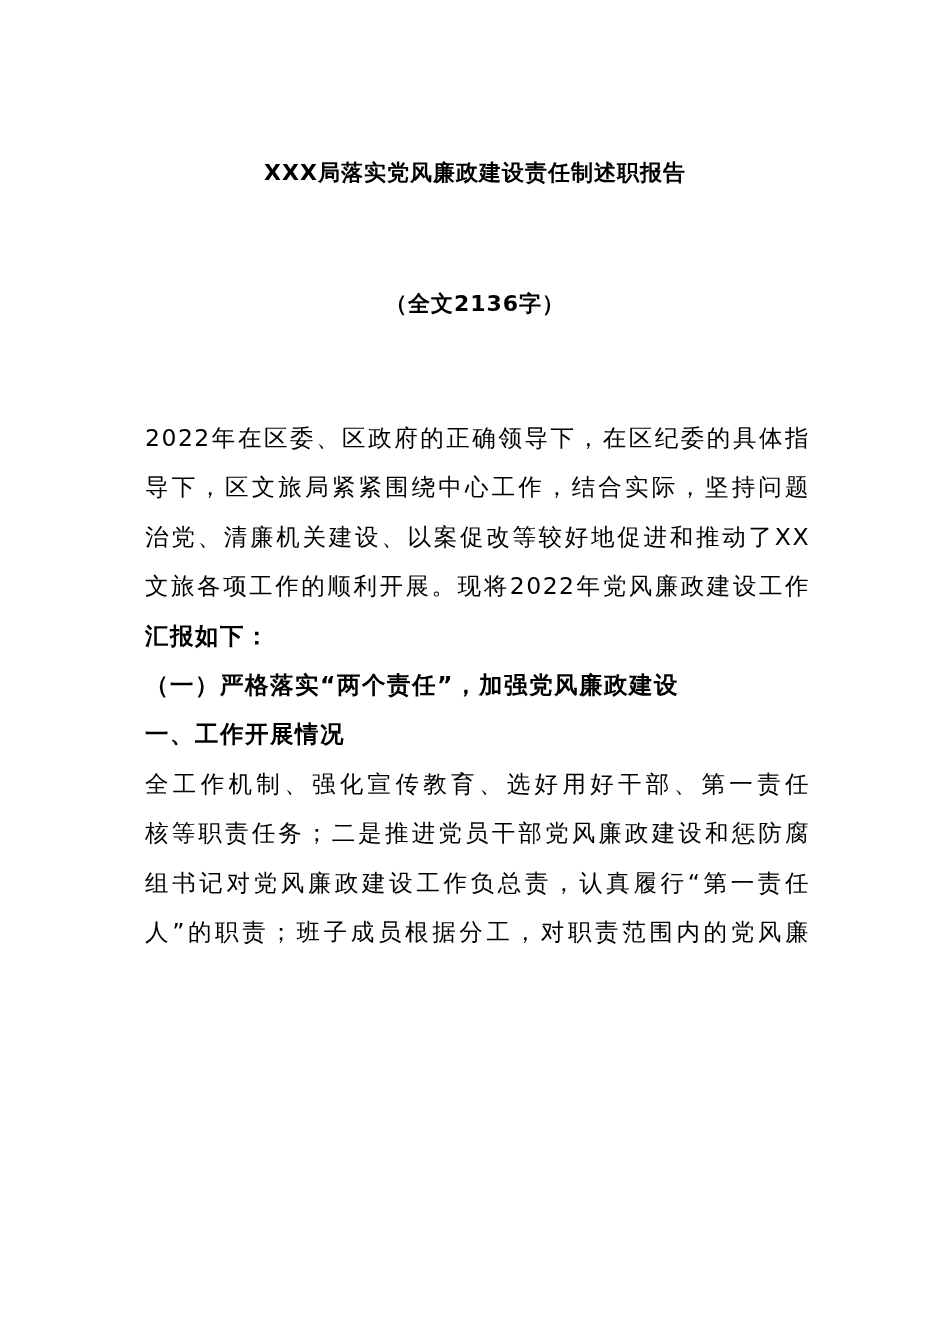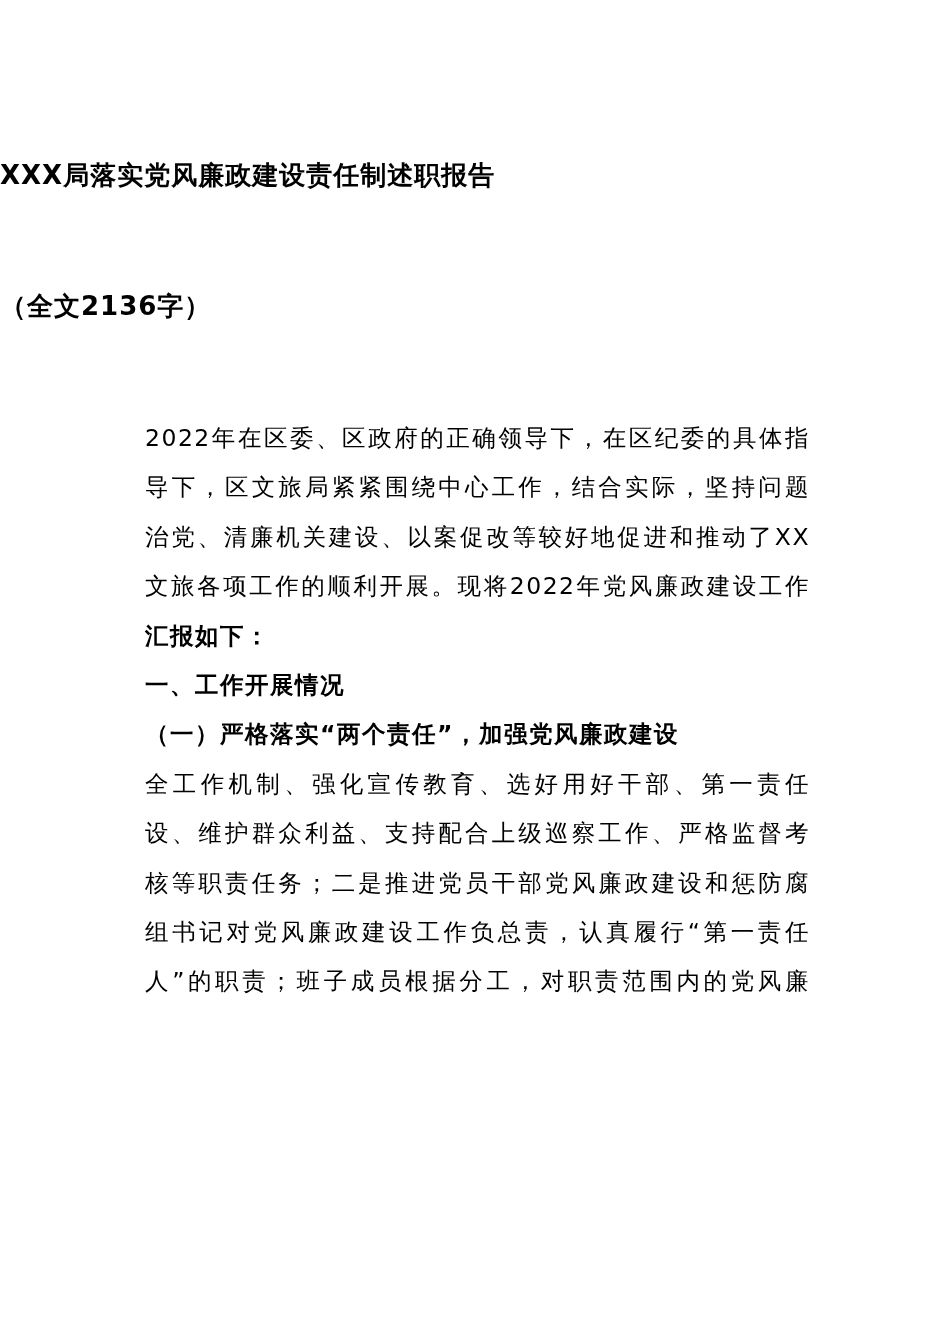--- a/index.html
+++ b/index.html
@@ -1,19 +1,19 @@
 <!DOCTYPE html>
 <html><head>
 <meta charset="utf-8">
 <style>
   html, body { margin: 0; padding: 0; background: #ffffff; }
   body { width: 950px; height: 1344px; position: relative; overflow: hidden;
          font-family: "DejaVu Sans", "Liberation Sans", sans-serif; color: #000; }
-  .title { position: absolute; left: 0; width: 950px; text-align: left;
-           font-weight: bold; font-size: 26px; letter-spacing: 1px; }
+  .title { position: absolute; left: 0; width: 950px; text-align: center;
+           font-weight: bold; font-size: 22px; letter-spacing: 1px; }
   .t1 { top: 158px; }
   .t2 { top: 289px; }
   .body { position: absolute; left: 145px; top: 418px; width: 665px; }
   .line { height: 49.4px; line-height: 40px; font-size: 23.5px;
           white-space: nowrap; text-align: justify; text-align-last: justify;
           letter-spacing: 1.5px; }
   .line.short { text-align-last: left; font-weight: bold; }
 </style>
 </head>
 <body>
@@ -21,21 +21,20 @@
 <div>
   <div class="title t1">XXX局落实党风廉政建设责任制述职报告</div>
   <div class="title t2">（全文2136字）</div>
 
   <div class="body">
     <div class="line">2022年在区委、区政府的正确领导下，在区纪委的具体指</div>
     <div class="line">导下，区文旅局紧紧围绕中心工作，结合实际，坚持问题</div>
     <div class="line">治党、清廉机关建设、以案促改等较好地促进和推动了XX</div>
     <div class="line">文旅各项工作的顺利开展。现将2022年党风廉政建设工作</div>
     <div class="line short">汇报如下：</div>
+    <div class="line short">（一）严格落实“两个责任”，加强党风廉政建设</div>
     <div class="line short">一、工作开展情况</div>
-    <div class="line short">（一）严格落实“两个责任”，加强党风廉政建设</div>
     <div class="line">全工作机制、强化宣传教育、选好用好干部、第一责任</div>
-    <div class="line">设、维护群众利益、支持配合上级巡察工作、严格监督考</div>
     <div class="line">核等职责任务；二是推进党员干部党风廉政建设和惩防腐</div>
     <div class="line">组书记对党风廉政建设工作负总责，认真履行“第一责任</div>
     <div class="line">人”的职责；班子成员根据分工，对职责范围内的党风廉</div>
   </div>
 </div>
 
 </body></html>

